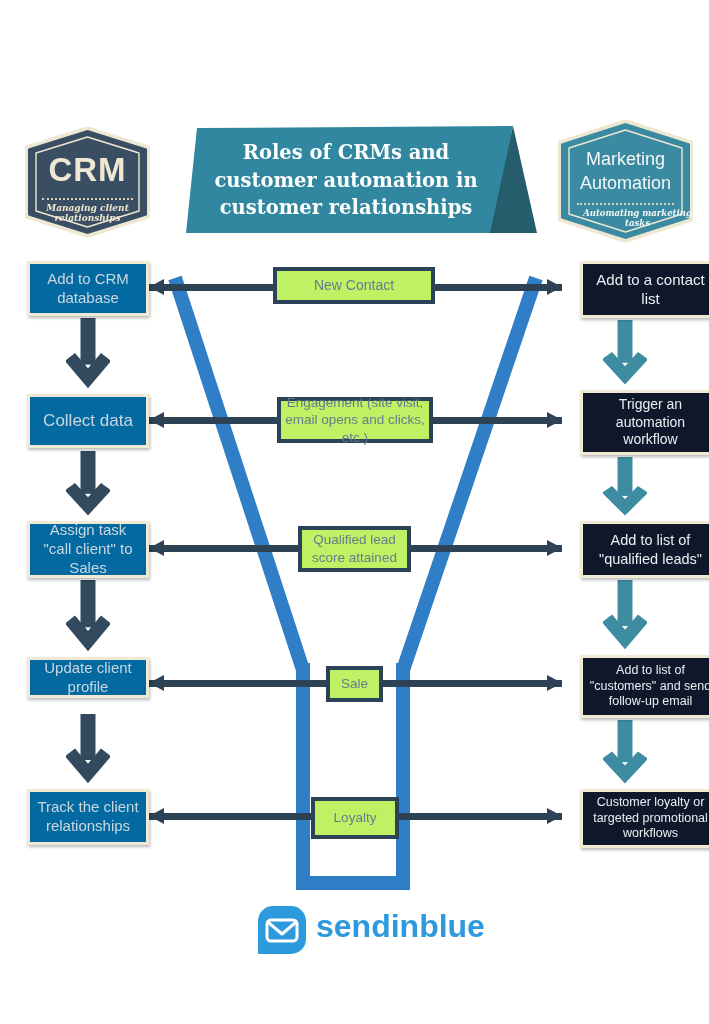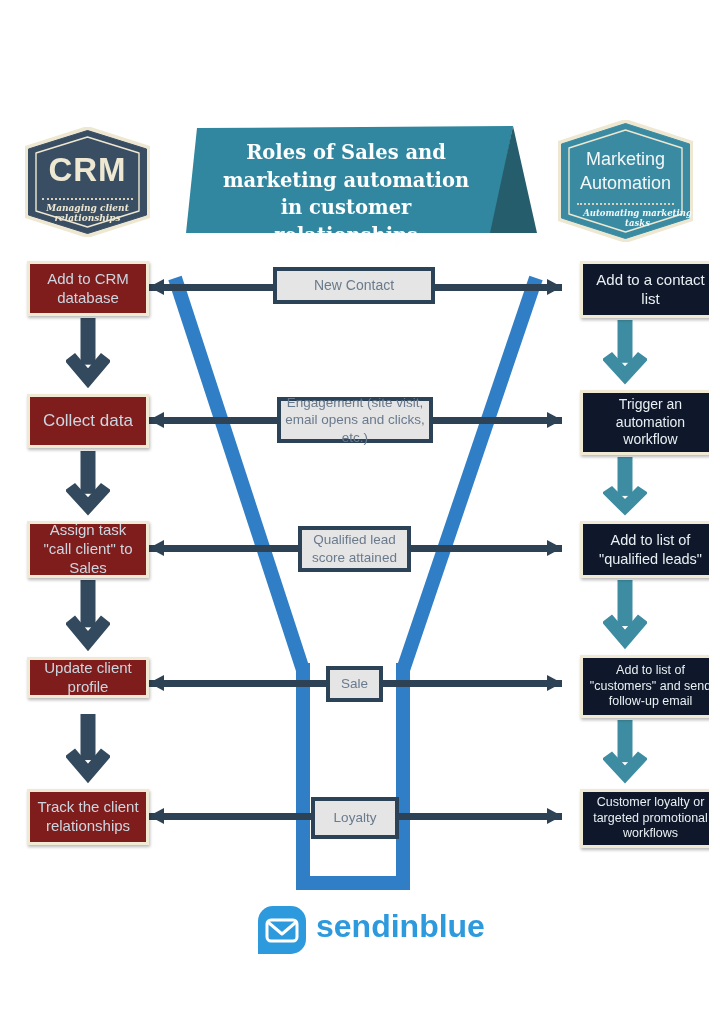--- a/index.html
+++ b/index.html
@@ -7,32 +7,32 @@
            font-family:"Liberation Sans", sans-serif; overflow:hidden; }
 
   
   .panel { position:absolute; left:152px; top:240px; width:406px; height:650px; background:#ffffff; }
   .panel svg { position:absolute; left:0; top:0; }
 
   
   .box { position:absolute; box-sizing:border-box; border:3px solid #f0ead4;
          display:flex; align-items:center; justify-content:center; text-align:center;
          line-height:1.25; box-shadow:1px 2px 3px rgba(0,0,0,.28); z-index:5; padding:2px 4px; }
-  .crm-box  { background:#7f1d1d; color:#ccd6df; width:122px; left:27px;  font-size:15px; }
+  .crm-box  { background:#0369a1; color:#ccd6df; width:122px; left:27px;  font-size:15px; }
   .auto-box { background:#0f172a; color:#e8f0f3; width:141px; left:580px; font-size:15px; }
 
   
   .h-arrow { position:absolute; left:149px; width:413px; height:7px; background:#2e4256; z-index:3; }
   .h-arrow::before { content:""; position:absolute; left:0; top:-5px; width:0; height:0;
      border-top:8px solid transparent; border-bottom:8px solid transparent; border-right:15px solid #2e4256; }
   .h-arrow::after  { content:""; position:absolute; right:0; top:-5px; width:0; height:0;
      border-top:8px solid transparent; border-bottom:8px solid transparent; border-left:15px solid #2e4256; }
 
   
-  .stage-label { position:absolute; z-index:4; background:#e5e5e5; border:4px solid #2c4257;
+  .stage-label { position:absolute; z-index:4; background:#bef264; border:4px solid #2c4257;
      color:#697a8d; display:flex; align-items:center; justify-content:center; text-align:center;
      box-sizing:border-box; font-size:13.5px; line-height:1.3; padding:1px 4px; }
 
   
   .v-arrow { position:absolute; z-index:2; }
 
   
   .badge { position:absolute; }
   .badge svg { position:absolute; left:0; top:0; }
   .badge .t { position:absolute; left:0; right:0; text-align:center; }
@@ -162,21 +162,21 @@
     <div class="t" style="top:24px; font-size:33px; font-weight:bold; letter-spacing:1px; color:#eee7d1;">CRM</div>
     <div class="dots" style="left:17px; right:17px; top:71px;"></div>
     <div class="sub" style="top:76px; font-size:9px; color:#eee7d1;">Managing client relationships</div>
   </div>
 
   <div class="banner">
     <svg width="352" height="108" viewBox="0 0 352 108">
       <polygon points="11,2 327,0 306,107 0,107" fill="#30879f"></polygon>
       <polygon points="327,0 351,107 304,107" fill="#265d6d"></polygon>
     </svg>
-    <div class="title">Roles of Sales and marketing automation in customer relationships</div>
+    <div class="title">Roles of CRMs and customer automation in customer relationships</div>
   </div>
 
   <div class="badge" style="left:558px; top:120px; width:135px; height:122px;">
     <svg width="135" height="122" viewBox="0 0 135 122">
       <polygon points="67.5,0 135,22 135,100 67.5,122 0,100 0,22" fill="#eee7d1" stroke="#eee7d1" stroke-width="2" stroke-linejoin="round"></polygon>
       <polygon points="67.5,3.5 131.5,24 131.5,98 67.5,118.5 3.5,98 3.5,24" fill="#3a8ba2" stroke="#3a8ba2" stroke-linejoin="round"></polygon>
       <polygon points="67.5,10 124,28 124,94 67.5,112 11,94 11,28" fill="none" stroke="#eee7d1" stroke-width="1.4" stroke-linejoin="round"></polygon>
     </svg>
     <div class="t" style="top:27px; font-size:18px; color:#f3f7f8; line-height:1.35;">
       <div>Marketing</div>

